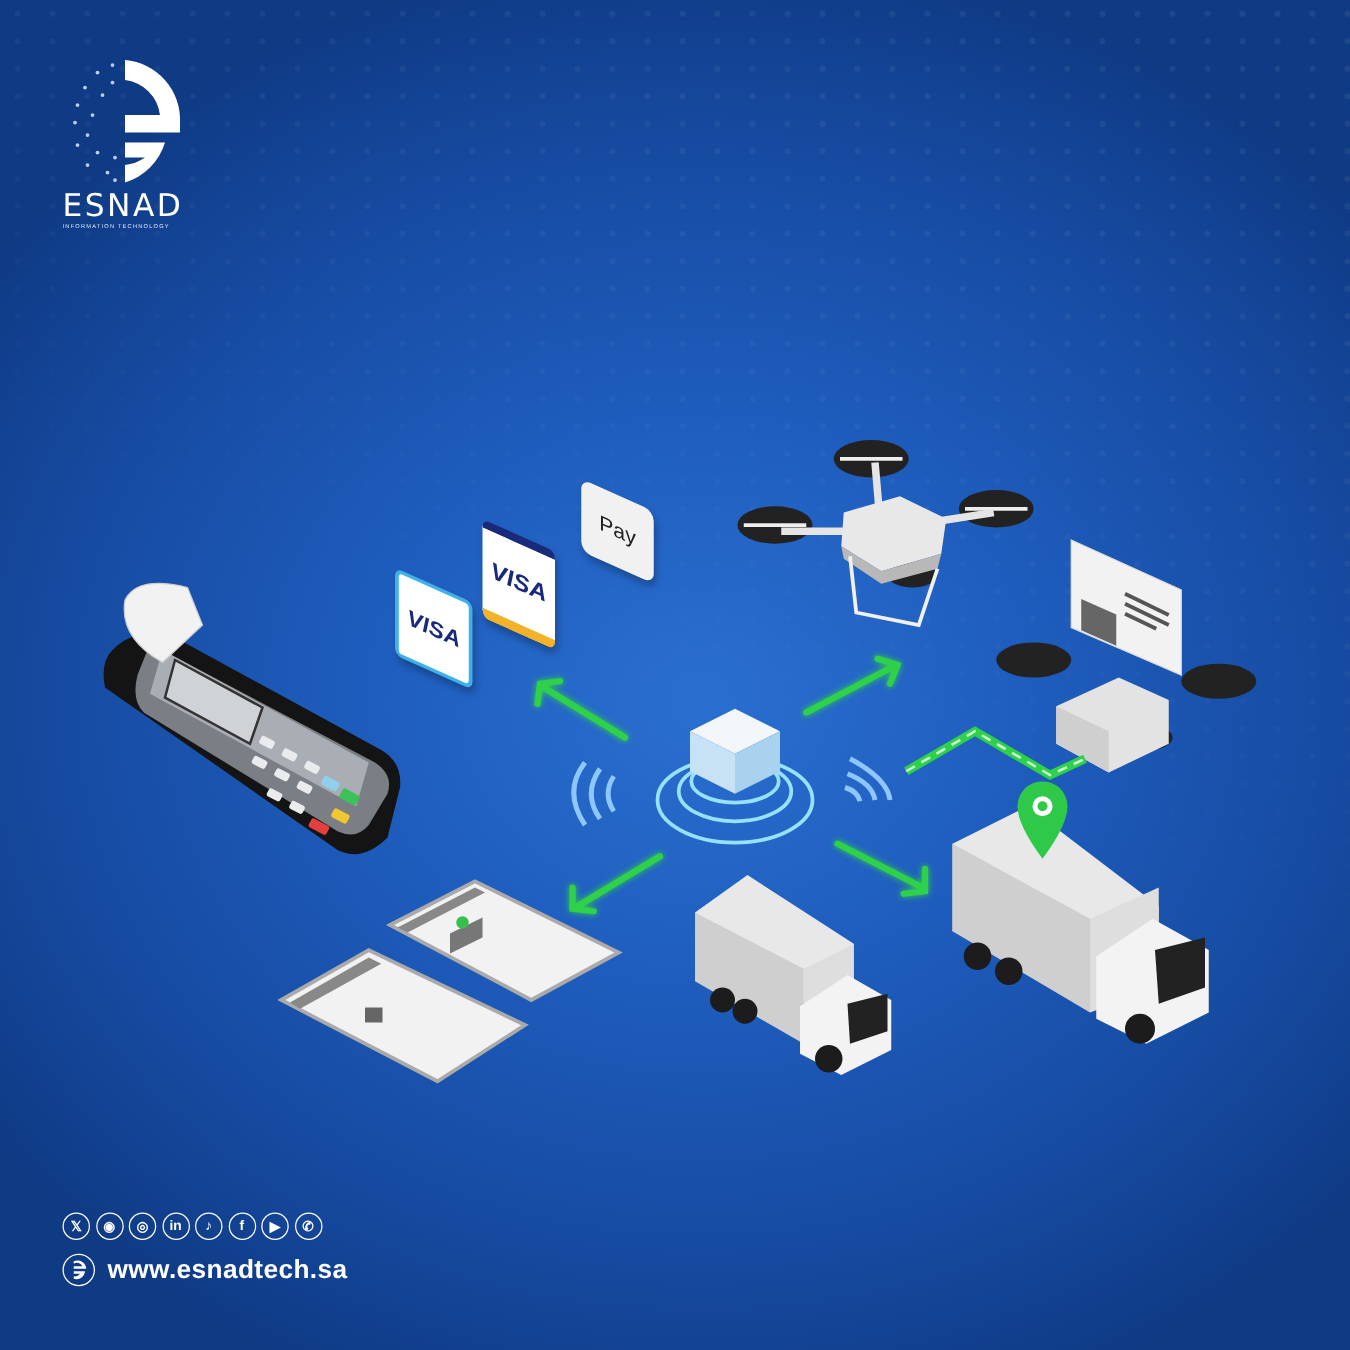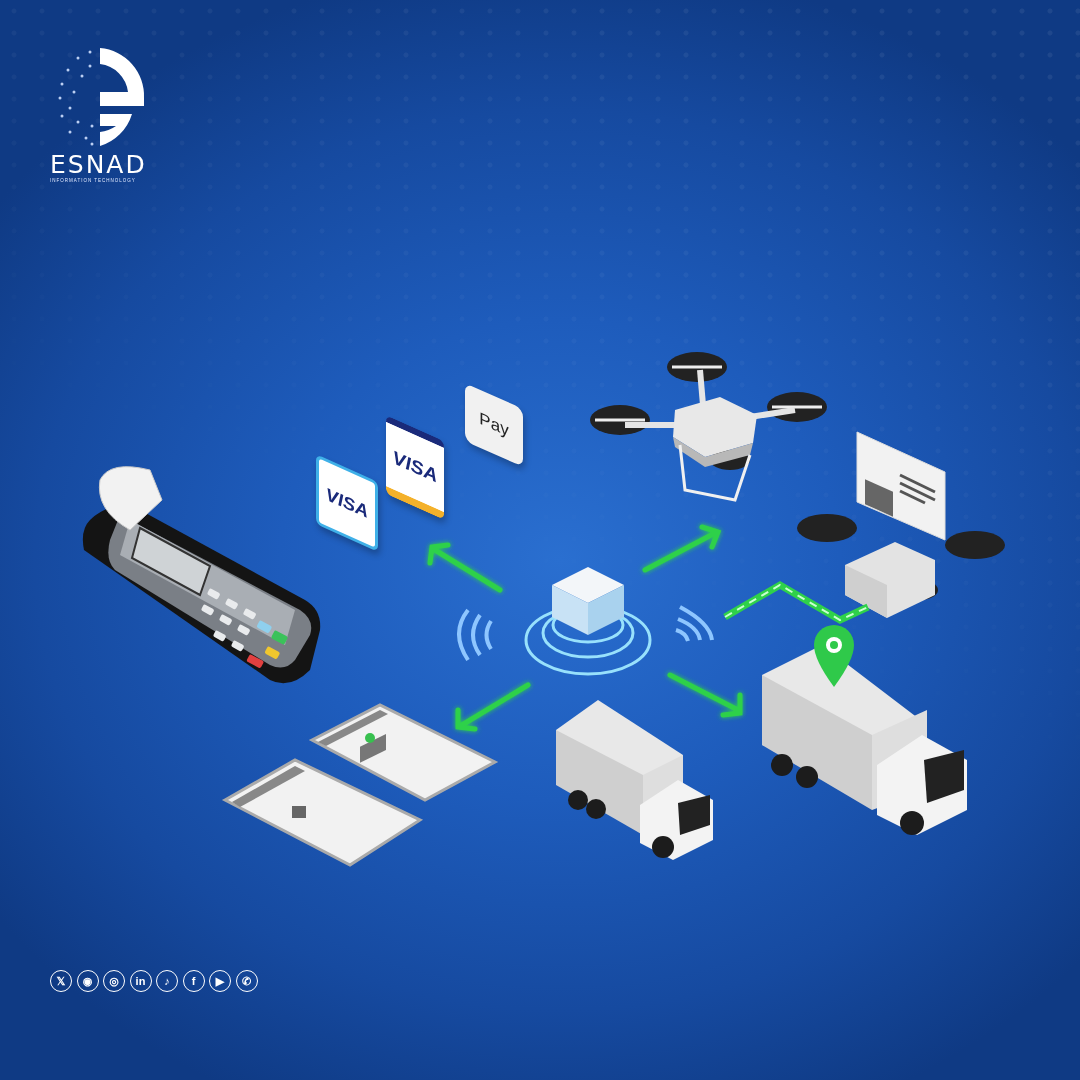--- a/index.html
+++ b/index.html
@@ -222,13 +222,21 @@
   <div class="abs social">
     <div class="sicon">𝕏</div>
     <div class="sicon">◉</div>
     <div class="sicon">◎</div>
     <div class="sicon">in</div>
     <div class="sicon">♪</div>
     <div class="sicon">f</div>
     <div class="sicon">▶</div>
     <div class="sicon">✆</div>
   </div>
+  <div class="abs website">
+    <div class="web-icon">
+      <svg width="14" height="16" viewBox="0 0 14 16">
+          <path d="M3 1 A7 7 0 0 1 13 7 L3 7 L3 5 L10 5 A5 5 0 0 0 3 3 Z M3 9 L12 9 A7 7 0 0 1 3 15 L3 13 A5 5 0 0 0 8 11 L3 11 Z" fill="#fff"></path>
+        </svg>
+    </div>
+    <span class="web-text">www.esnadtech.sa</span>
+  </div>
 </div>
 
 </body></html>

